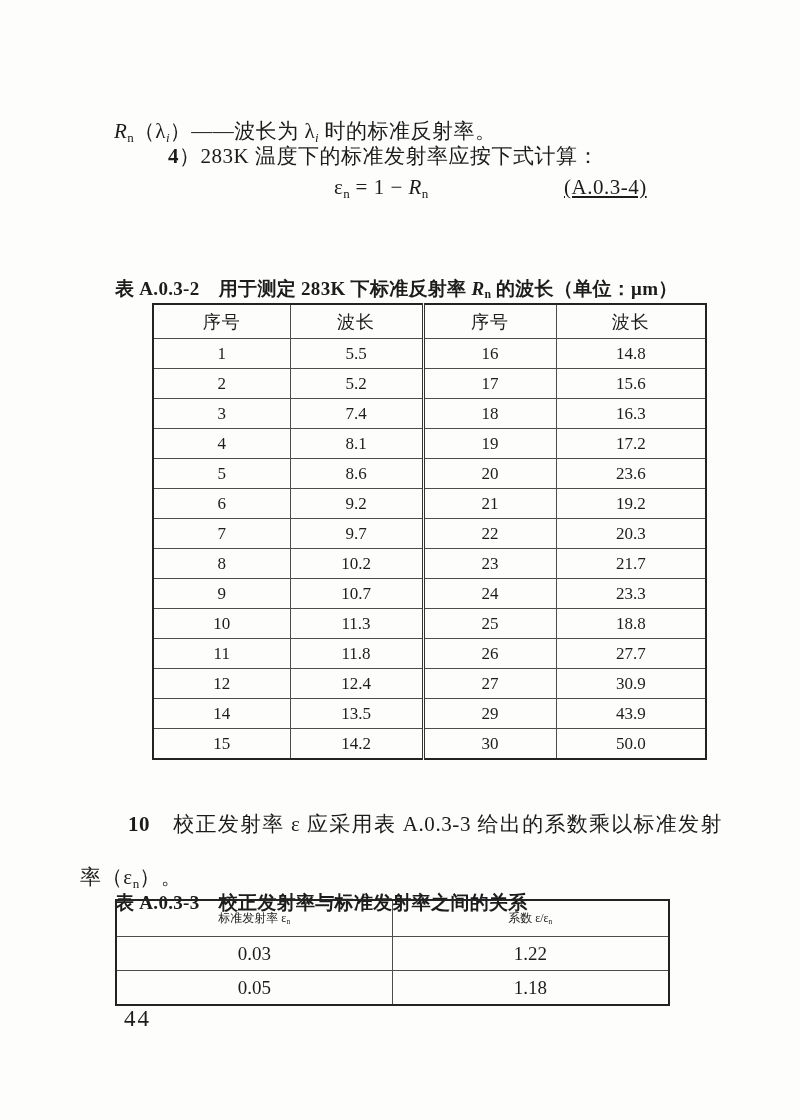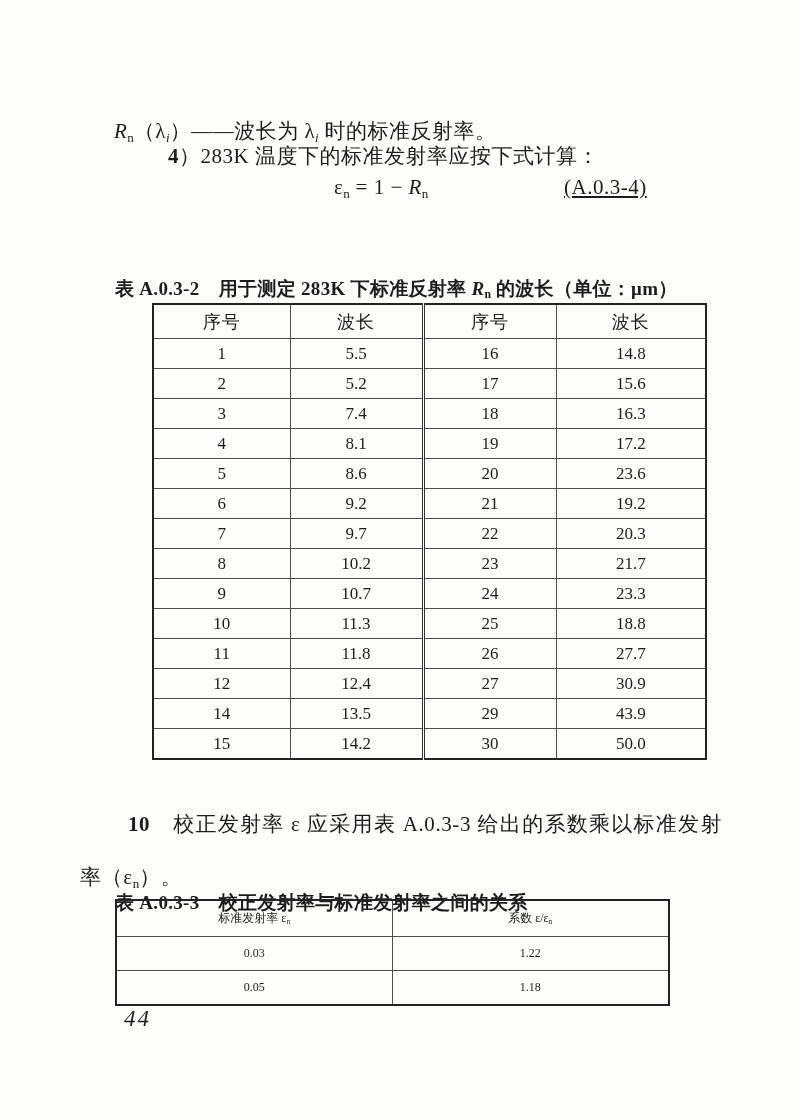--- a/index.html
+++ b/index.html
@@ -38,36 +38,36 @@
   .tbl th,.tbl td{
     border:1px solid #4d4d4d;
     text-align:center;vertical-align:middle;
     font-weight:normal;padding:0;
     overflow:hidden;
   }
   .tbl1 th{height:33px;font-size:18px;letter-spacing:1px;}
   .tbl1 td{height:29px;font-size:17px;}
   .tbl1 .dbl{border-left:3px double #333;}
   .tbl2 th{height:35px;font-size:12px;}
-  .tbl2 td{height:33px;font-size:12px;}
+  .tbl2 td{height:33px;font-size:19px;}
   
   .tbl{border:2px solid #232323;}
   .tbl tr:first-child th{border-top:2px solid #232323;}
   .tbl tr:last-child td{border-bottom:2px solid #232323;}
   .tbl th:first-child,.tbl td:first-child{border-left:2px solid #232323;}
   .tbl th:last-child,.tbl td:last-child{border-right:2px solid #232323;}
 
   .para10{
     position:absolute;left:80px;top:798px;width:642px;
     font-size:21px;line-height:53px;text-align:justify;
     text-indent:48px;letter-spacing:0.6px;
   }
   .pagenum{
     position:absolute;left:124px;top:1006px;
-    font-size:23px;font-style:italic;letter-spacing:2px;
+    font-size:23px;letter-spacing:2px;
   }
 </style>
 </head>
 <body>
 
 <div class="page">
 
   <div class="line l-def"><span class="i">R</span><span class="sub">n</span><span>（λ</span><span class="i sub">i</span><span>）——波长为 λ</span><span class="i sub">i</span><span> 时的标准反射率。</span></div>
 
   <div class="line l-step"><span class="b">4</span><span>）283K 温度下的标准发射率应按下式计算：</span></div>

